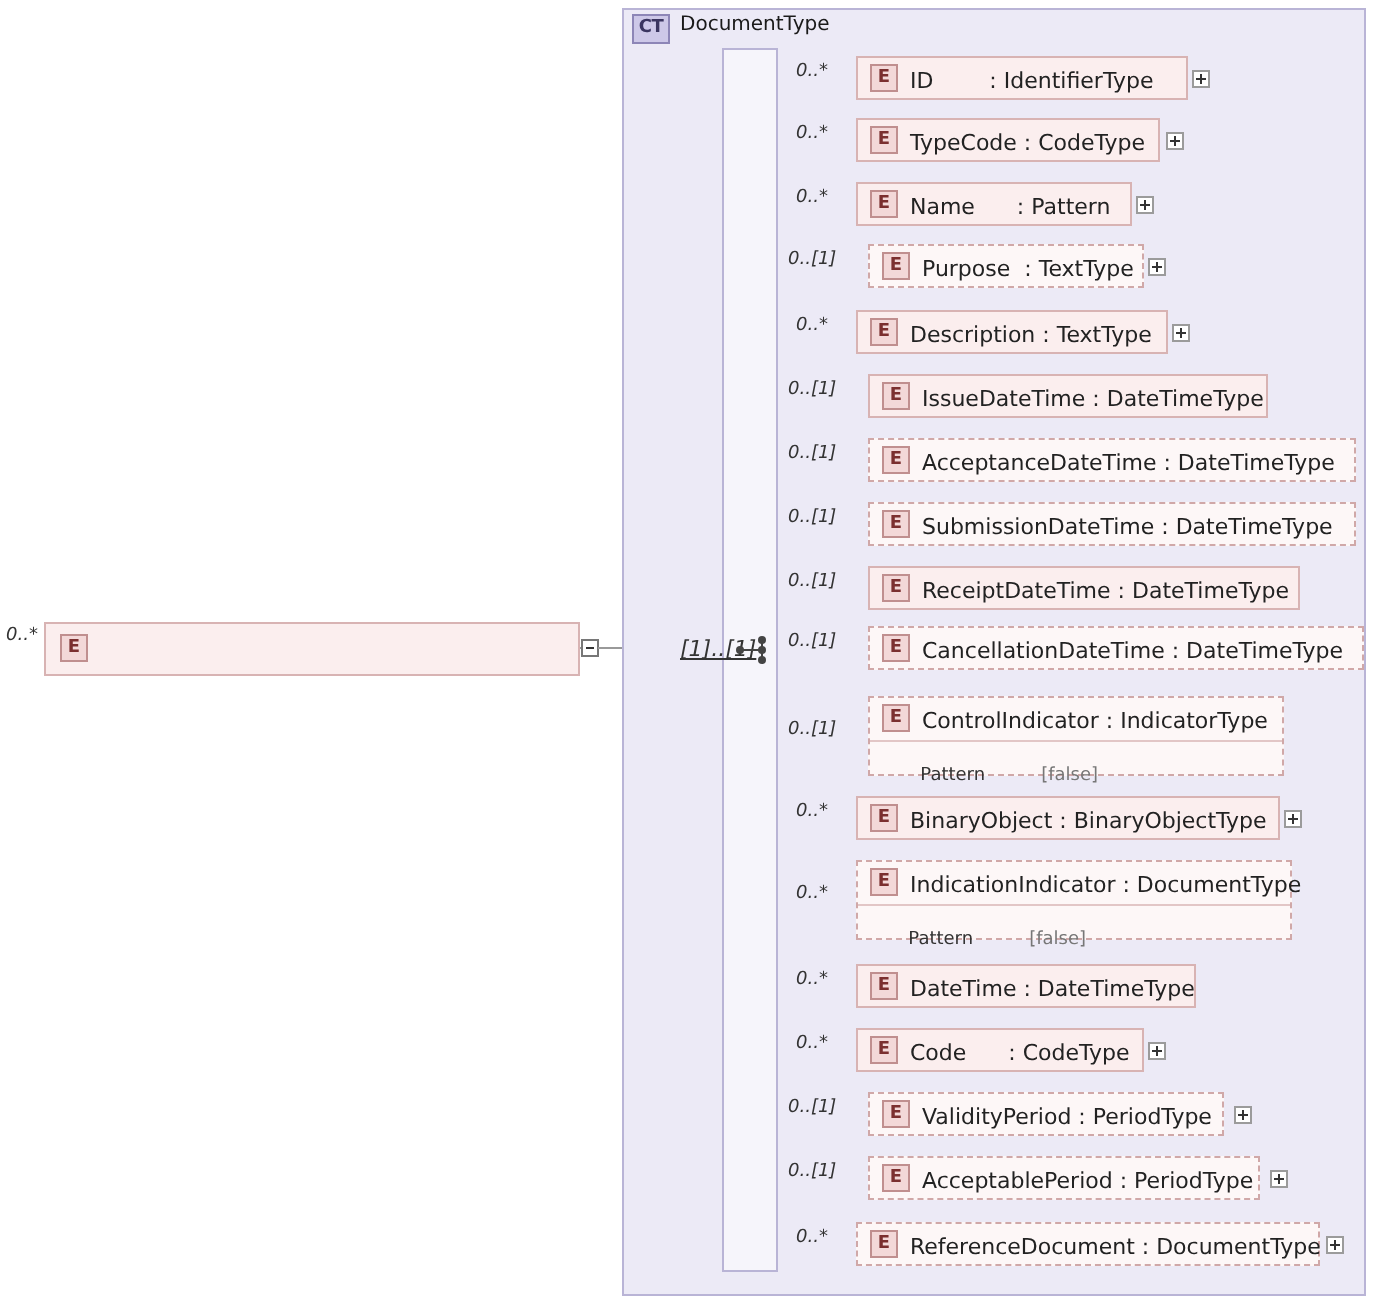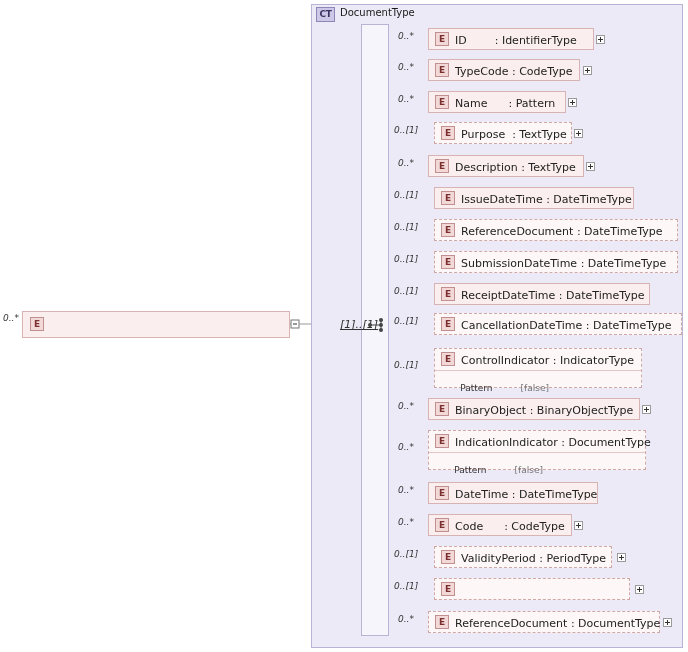--- a/index.html
+++ b/index.html
@@ -312,21 +312,21 @@
 
   <div class="card" style="left:394px; top:190px;">0..[1]</div>
   <div class="node" style="left:434px; top:187px; width:200px;">
     <span class="ebadge nbadge">E</span>
     <span class="nlabel">IssueDateTime : DateTimeType</span>
   </div>
 
   <div class="card" style="left:394px; top:222px;">0..[1]</div>
   <div class="node dashed" style="left:434px; top:219px; width:244px;">
     <span class="ebadge nbadge">E</span>
-    <span class="nlabel">ReferenceDocument : DateTimeType</span>
+    <span class="nlabel">AcceptanceDateTime : DateTimeType</span>
   </div>
 
   <div class="card" style="left:394px; top:254px;">0..[1]</div>
   <div class="node dashed" style="left:434px; top:251px; width:244px;">
     <span class="ebadge nbadge">E</span>
     <span class="nlabel">SubmissionDateTime : DateTimeType</span>
   </div>
 
   <div class="card" style="left:394px; top:286px;">0..[1]</div>
   <div class="node" style="left:434px; top:283px; width:216px;">
@@ -383,20 +383,21 @@
   <div class="card" style="left:394px; top:549px;">0..[1]</div>
   <div class="node dashed" style="left:434px; top:546px; width:178px;">
     <span class="ebadge nbadge">E</span>
     <span class="nlabel">ValidityPeriod : PeriodType</span>
   </div>
   <div class="plus" style="left:617px; top:553px;"></div>
 
   <div class="card" style="left:394px; top:581px;">0..[1]</div>
   <div class="node dashed" style="left:434px; top:578px; width:196px;">
     <span class="ebadge nbadge">E</span>
+    <span class="nlabel">AcceptablePeriod : PeriodType</span>
   </div>
   <div class="plus" style="left:635px; top:585px;"></div>
 
   <div class="card" style="left:398px; top:614px;">0..*</div>
   <div class="node dashed" style="left:428px; top:611px; width:232px;">
     <span class="ebadge nbadge">E</span>
     <span class="nlabel">ReferenceDocument : DocumentType</span>
   </div>
   <div class="plus" style="left:663px; top:618px;"></div>
 

